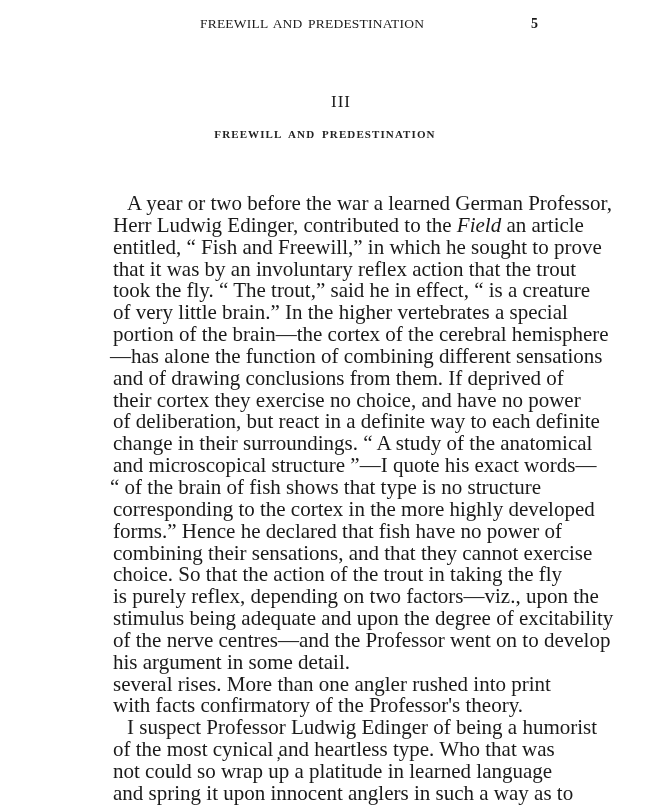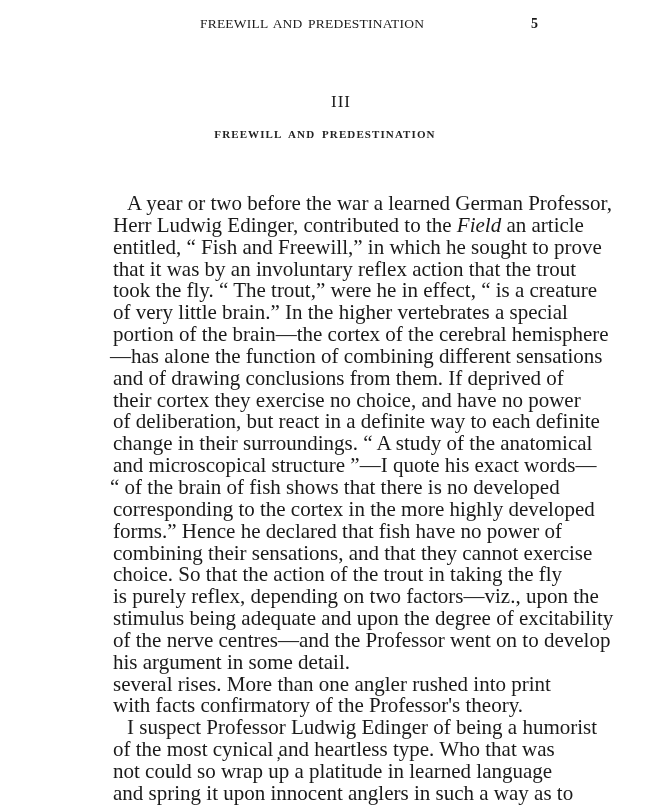--- a/index.html
+++ b/index.html
@@ -103,30 +103,30 @@
 
   <div class="chapter-number">III</div>
   <div class="chapter-title">FREEWILL AND PREDESTINATION</div>
 
   <div class="body-text" id="body-text">
       <div>
         <span class="line indent">A year or two before the war a learned German Professor,</span>
         <span class="line">Herr Ludwig Edinger, contributed to the <em>Field</em> an article</span>
         <span class="line">entitled, “ Fish and Freewill,” in which he sought to prove</span>
         <span class="line">that it was by an involuntary reflex action that the trout</span>
-        <span class="line">took the fly.   “ The trout,” were he in effect, “ is a creature</span>
+        <span class="line">took the fly.   “ The trout,” said he in effect, “ is a creature</span>
         <span class="line">of very little brain.”   In the higher vertebrates a special</span>
         <span class="line">portion of the brain—the cortex of the cerebral hemisphere</span>
         <span class="line hang">—has alone the function of combining different sensations</span>
         <span class="line">and of drawing conclusions from them.  If deprived of</span>
         <span class="line">their cortex they exercise no choice, and have no power</span>
         <span class="line">of deliberation, but react in a definite way to each definite</span>
         <span class="line">change in their surroundings.   “ A study of the anatomical</span>
         <span class="line">and microscopical structure ”—I quote his exact words—</span>
-        <span class="line hang">“ of the brain of fish shows that there is no developed</span>
+        <span class="line hang">“ of the brain of fish shows that type is no structure</span>
         <span class="line">corresponding to the cortex in the more highly developed</span>
         <span class="line">forms.”  Hence he declared that fish have no power of</span>
         <span class="line">combining their sensations, and that they cannot exercise</span>
         <span class="line">choice.  So that the action of the trout in taking the fly</span>
         <span class="line">is purely reflex, depending on two factors—viz., upon the</span>
         <span class="line">stimulus being adequate and upon the degree of excitability</span>
         <span class="line">of the nerve centres—and the Professor went on to develop</span>
         <span class="line last">his argument in some detail.</span>
       </div>
       <div>

